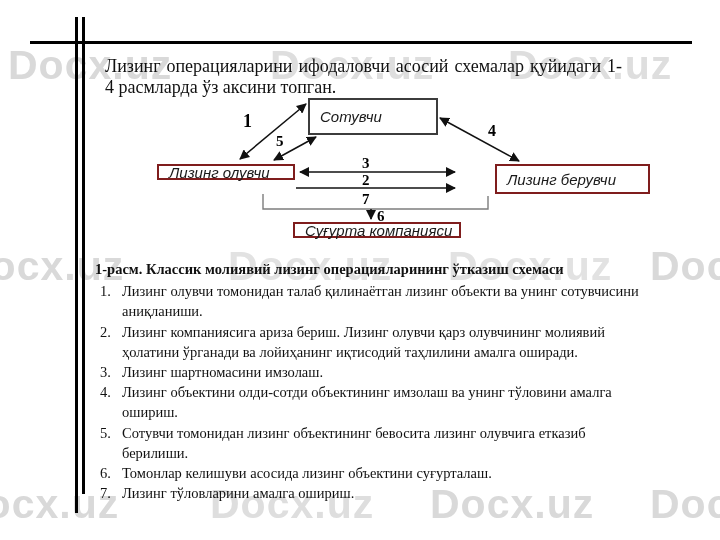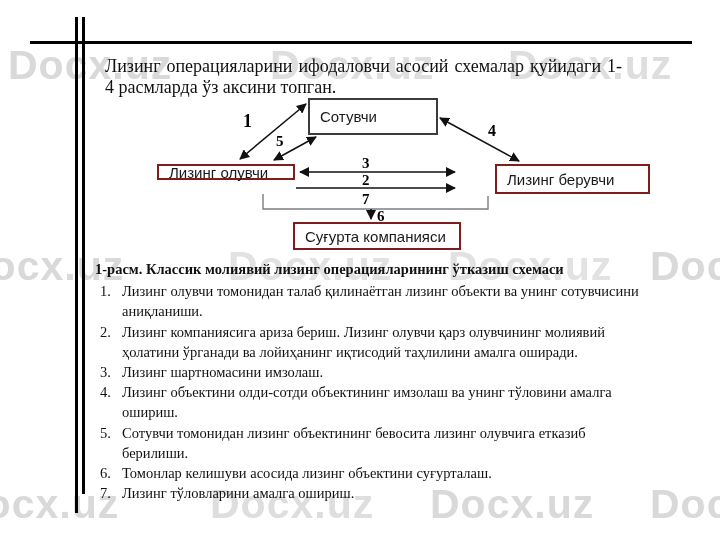--- a/index.html
+++ b/index.html
@@ -19,21 +19,21 @@
          text-align:justify;z-index:2;}
   .textblock{position:absolute;left:95px;top:259px;width:550px;font-size:14.5px;line-height:20.2px;z-index:2;}
   .caption{font-weight:bold;margin-bottom:2px;}
   .li{display:flex;}
   .li .num{width:27px;flex:0 0 27px;padding-left:5px;box-sizing:border-box;}
   .li .txt{flex:1;}
 
   
   .dbox{position:absolute;background:#fff;border:2px solid #7f1d1d;display:flex;align-items:center;
         padding-left:10px;box-sizing:border-box;font-family:"Liberation Sans", sans-serif;
-        font-size:15px;color:#1a1a1a;z-index:4;}
+        font-size:15px;color:#1a1a1a;z-index:4;font-style:italic;}
   .alabel{position:absolute;font-family:"Liberation Serif", serif;font-weight:bold;color:#000;z-index:5;line-height:1;}
   svg.arrows{position:absolute;left:0;top:0;z-index:3;pointer-events:none;}
 </style>
 </head>
 <body>
 
 <div id="page">
 
   <span class="wm" style="left:8px;top:42px;color:#d9d9d9">Docx.uz</span>
   <span class="wm" style="left:270px;top:42px;color:#dedede">Docx.uz</span>
@@ -74,21 +74,21 @@
     <line x1="296" y1="188" x2="455" y2="188" stroke="#111" stroke-width="1.4" marker-end="url(#ahe)"></line>
 
     <polyline points="263,194 263,209 488,209 488,196" fill="none" stroke="#7d7d7d" stroke-width="1.4"></polyline>
 
     <line x1="371" y1="209" x2="371" y2="219" stroke="#111" stroke-width="1.5" marker-end="url(#ahe)"></line>
   </svg>
 
   <div class="dbox" style="left:308px;top:98px;width:130px;height:37px;border-color:#3c3c3c;">Сотувчи</div>
   <div class="dbox" style="left:157px;top:164px;width:138px;height:16px;">Лизинг олувчи</div>
   <div class="dbox" style="left:459px;top:164px;width:155px;height:30px;margin-left:36px;">Лизинг берувчи</div>
-  <div class="dbox" style="left:293px;top:222px;width:168px;height:28px;">Суғурта компанияси</div>
+  <div class="dbox" style="left:293px;top:222px;width:168px;height:16px;">Суғурта компанияси</div>
 
   <span class="alabel" style="left:243px;top:112px;font-size:18px;">1</span>
   <span class="alabel" style="left:276px;top:134px;font-size:15px;">5</span>
   <span class="alabel" style="left:488px;top:123px;font-size:16px;">4</span>
   <span class="alabel" style="left:362px;top:156px;font-size:15px;">3</span>
   <span class="alabel" style="left:362px;top:173px;font-size:15px;">2</span>
   <span class="alabel" style="left:362px;top:192px;font-size:15px;">7</span>
   <span class="alabel" style="left:377px;top:209px;font-size:15px;">6</span>
 
   <div class="textblock">

